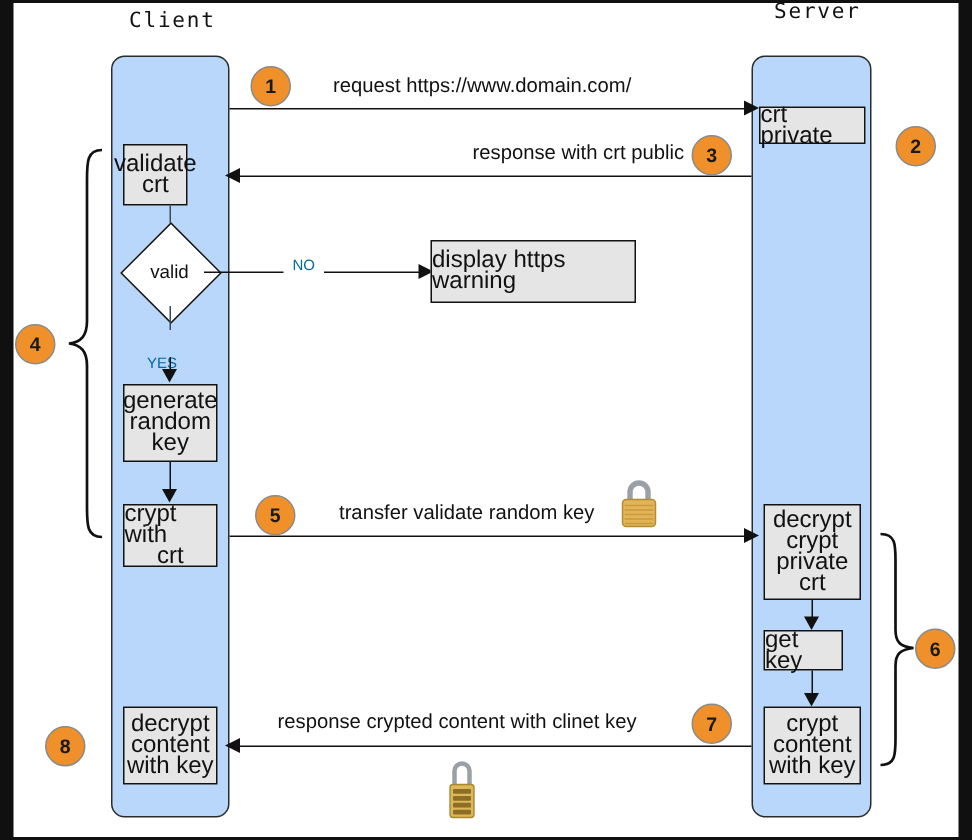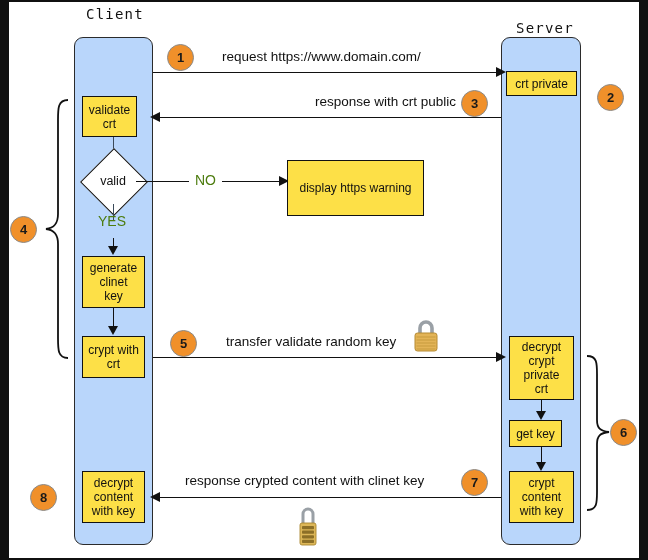--- a/index.html
+++ b/index.html
@@ -40,28 +40,28 @@
   .column{
     position:absolute;
     background:#b9d6fb;
     border:1.3px solid #2b2b2b;
     border-radius:9px;
     box-sizing:border-box;
   }
   
   .pbox{
     position:absolute;
-    background:#fde047;
+    background:#e5e5e5;
     border:1.3px solid #121212;
     box-sizing:border-box;
     display:flex;
     align-items:center;
     justify-content:center;
     text-align:left;
-    font-size:12px;
+    font-size:16px;
     line-height:14px;
     color:#111;
   }
   .pbox span{display:block;}
   
   .diamond{
     position:absolute;
     box-sizing:border-box;
   }
   .diamond .dshape{
@@ -125,83 +125,83 @@
   }
   
   .msg{
     position:absolute;
     font-size:13.5px;
     color:#111;
     white-space:nowrap;
   }
   .edgelabel{
     position:absolute;
-    font-size:14px;
-    color:#4d7c0f;
+    font-size:10px;
+    color:#0369a1;
   }
   
   .brace{position:absolute;}
   
   .lock{position:absolute;}
 </style>
 </head>
 <body>
 
 <div id="canvas">
  <div id="stage">
 
   <div class="lbl colhead" style="left:86px;top:6px;">Client</div>
-  <div class="lbl colhead" style="left:516px;top:20px;">Server</div>
+  <div class="lbl colhead" style="left:516px;top:0;">Server</div>
 
   <div class="column" style="left:74px;top:37px;width:79px;height:508px;"></div>
   <div class="column" style="left:501px;top:37px;width:80px;height:508px;"></div>
 
   <div class="hline" style="left:153px;top:72px;width:345px;"></div>
   <div class="arrowR" style="left:496px;top:67px;"></div>
   <div class="badge" style="left:167px;top:44px;">1</div>
   <div class="msg" style="left:222px;top:49px;">request https://www.domain.com/</div>
 
   <div class="hline" style="left:156px;top:117px;width:345px;"></div>
   <div class="arrowL" style="left:150px;top:112px;"></div>
   <div class="badge" style="left:461px;top:90px;">3</div>
   <div class="msg" style="left:287px;top:94px;margin-left:28px;">response with crt public</div>
 
   <div class="pbox" style="left:506px;top:71px;width:71px;height:25px;">
     <span>crt private</span>
   </div>
   <div class="badge" style="left:597px;top:84px;">2</div>
 
-  <div class="pbox" style="left:82px;top:96px;width:55px;height:41px;flex-direction:column;">
+  <div class="pbox" style="left:82px;top:96px;width:43px;height:41px;flex-direction:column;">
     <span>validate</span>
     <span>crt</span>
   </div>
 
   <div class="vline" style="left:113px;top:137px;height:20px;"></div>
 
   <div class="diamond" style="left:90px;top:158px;width:46px;height:46px;">
     <div class="dshape"></div>
     <div class="dtext">valid</div>
   </div>
 
   <div class="hline" style="left:136px;top:181px;width:148px;"></div>
   <div class="arrowR" style="left:279px;top:176px;"></div>
   <div class="edgelabel" style="left:189px;top:172px;background:#fff;padding:0 6px;">NO</div>
 
-  <div class="pbox" style="left:287px;top:160px;width:137px;height:56px;">
+  <div class="pbox" style="left:287px;top:160px;width:137px;height:42px;">
     <span>display https warning</span>
   </div>
 
   <div class="vline" style="left:113px;top:204px;height:16px;"></div>
-  <div class="edgelabel" style="left:98px;top:213px;">YES</div>
+  <div class="edgelabel" style="left:98px;top:237px;">YES</div>
   <div class="vline dark" style="left:113px;top:238px;height:11px;"></div>
   <div class="arrowD" style="left:108px;top:246px;"></div>
 
   <div class="pbox" style="left:82px;top:256px;width:63px;height:52px;flex-direction:column;">
     <span>generate</span>
-    <span>clinet</span>
+    <span>random</span>
     <span>key</span>
   </div>
 
   <div class="vline dark" style="left:113px;top:308px;height:21px;"></div>
   <div class="arrowD" style="left:108px;top:326px;"></div>
 
   <div class="pbox" style="left:82px;top:336px;width:63px;height:42px;flex-direction:column;">
     <span>crypt with</span>
     <span>crt</span>
   </div>

